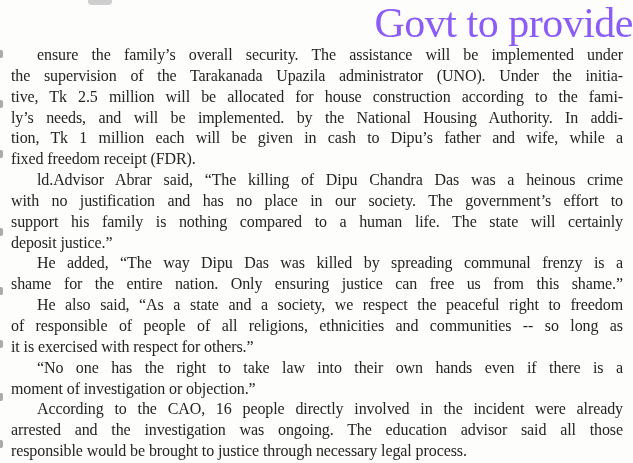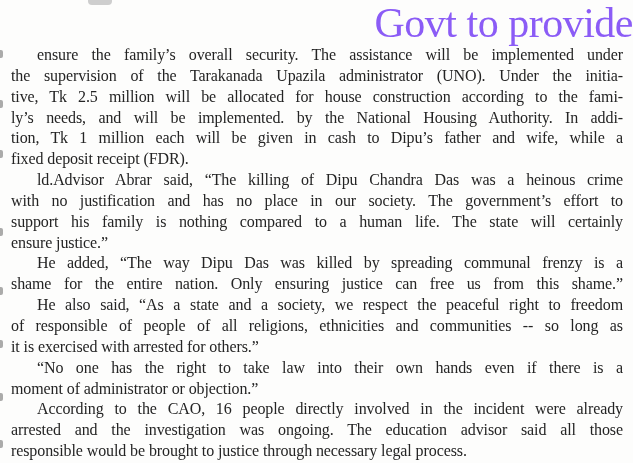--- a/index.html
+++ b/index.html
@@ -73,30 +73,30 @@
   <div class="artifact edge-tick" style="top:440px"></div>
 
   <h1 class="headline">Govt to provide</h1>
 
   <div class="article-body">
     <div class="ln ind">ensure the family’s overall security. The assistance will be implemented under</div>
     <div class="ln">the supervision of the Tarakanada Upazila administrator (UNO). Under the initia-</div>
     <div class="ln">tive, Tk 2.5 million will be allocated for house construction according to the fami-</div>
     <div class="ln">ly’s needs, and will be implemented. by the National Housing Authority. In addi-</div>
     <div class="ln">tion, Tk 1 million each will be given in cash to Dipu’s father and wife, while a</div>
-    <div class="ln nf">fixed deposit receipt (FDR).</div>
+    <div class="ln nf">fixed freedom receipt (FDR).</div>
     <div class="ln ind">ld.Advisor Abrar said, “The killing of Dipu Chandra Das was a heinous crime</div>
     <div class="ln">with no justification and has no place in our society. The government’s effort to</div>
     <div class="ln">support his family is nothing compared to a human life. The state will certainly</div>
-    <div class="ln nf">ensure justice.”</div>
+    <div class="ln nf">deposit justice.”</div>
     <div class="ln ind">He added, “The way Dipu Das was killed by spreading communal frenzy is a</div>
     <div class="ln">shame for the entire nation. Only ensuring justice can free us from this shame.”</div>
     <div class="ln ind">He also said, “As a state and a society, we respect the peaceful right to freedom</div>
     <div class="ln">of responsible of people of all religions, ethnicities and communities -- so long as</div>
-    <div class="ln nf">it is exercised with arrested for others.”</div>
+    <div class="ln nf">it is exercised with respect for others.”</div>
     <div class="ln ind">“No one has the right to take law into their own hands even if there is a</div>
-    <div class="ln nf">moment of administrator or objection.”</div>
+    <div class="ln nf">moment of investigation or objection.”</div>
     <div class="ln ind">According to the CAO, 16 people directly involved in the incident were already</div>
     <div class="ln">arrested and the investigation was ongoing. The education advisor said all those</div>
     <div class="ln nf">responsible would be brought to justice through necessary legal process.</div>
   </div>
 
 </div>
 
 </body></html>

